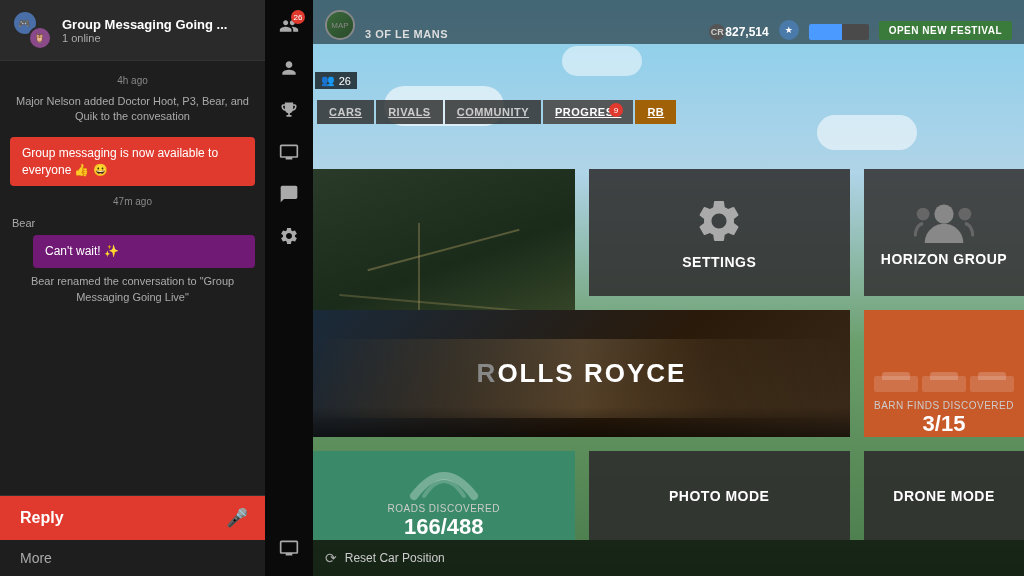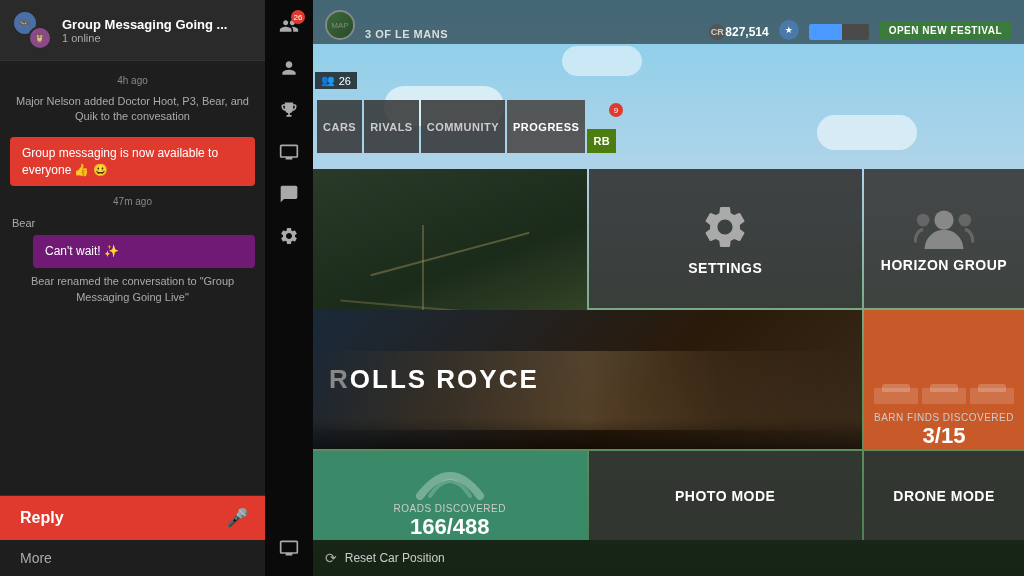--- a/index.html
+++ b/index.html
@@ -313,50 +313,50 @@
       top: 100px;
       left: 0;
       right: 0;
       display: flex;
       gap: 2px;
       padding: 0 4px;
       background: transparent;
     }
 
     .nav-tab {
-      padding: 6px 6px;
+      padding: 6px 12px;
       background: rgba(50,50,50,0.85);
       color: #ccc;
       font-size: 11px;
       font-weight: 700;
       letter-spacing: 0.5px;
       cursor: pointer;
       border: none;
+      text-decoration: underline;
     }
     .nav-tab.active {
       background: rgba(80,80,80,0.95);
       color: #ffffff;
     }
     .nav-tab.rb {
-      background: #4d7c0f;
-      color: white;
-      margin-top: 29px;
+      background: #a16207;
+      color: white;
     }
 
     
     .cards-grid {
       position: absolute;
       top: 130px;
       left: 0;
       right: 0;
       bottom: 36px;
       display: grid;
       grid-template-columns: 1fr 1fr 160px;
       grid-template-rows: 1fr 1fr;
-      gap: 2px;
+      gap: 14px;
       margin-top: 39px;
     }
 
     .card {
       background: rgba(40,40,40,0.85);
       display: flex;
       flex-direction: column;
       align-items: center;
       justify-content: center;
       color: white;
@@ -437,21 +437,21 @@
       background: linear-gradient(135deg, #2a4a2a 0%, #1a3a1a 100%);
       opacity: 0.9;
     }
 
     
     .rr-card {
       background: linear-gradient(180deg, #1a2a3a 0%, #0a1a2a 50%, #1a1a1a 100%);
       grid-column: 1 / 3;
       grid-row: 2;
       display: flex;
-      align-items: flex-start;
+      align-items: center;
       padding: 12px 16px;
       position: relative;
       overflow: hidden;
     }
 
     .rr-bg {
       position: absolute;
       inset: 0;
       background: linear-gradient(135deg, #1a2a3a 0%, #2a1a0a 60%, #3a2a1a 100%);
     }

